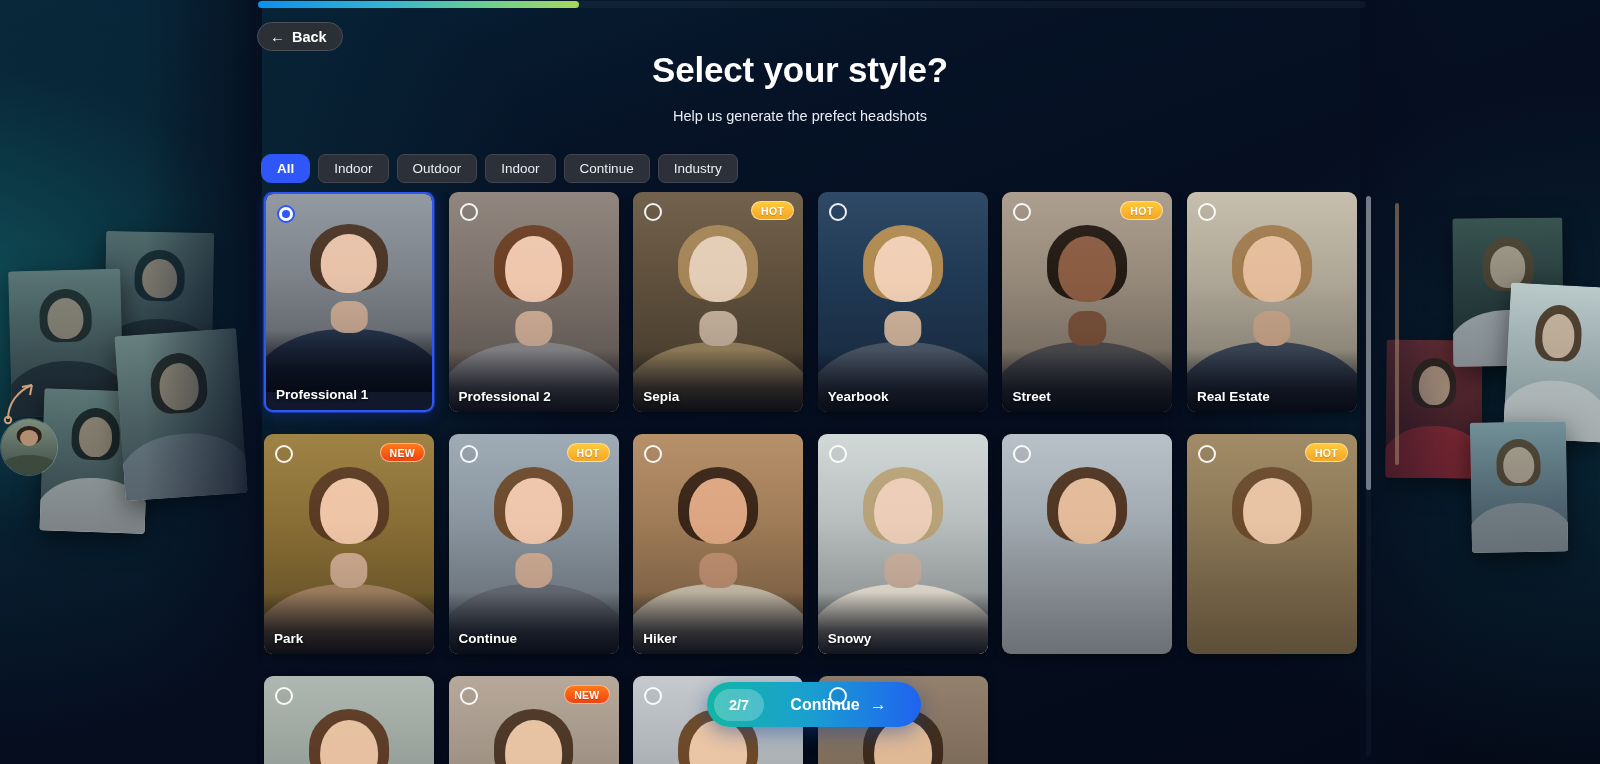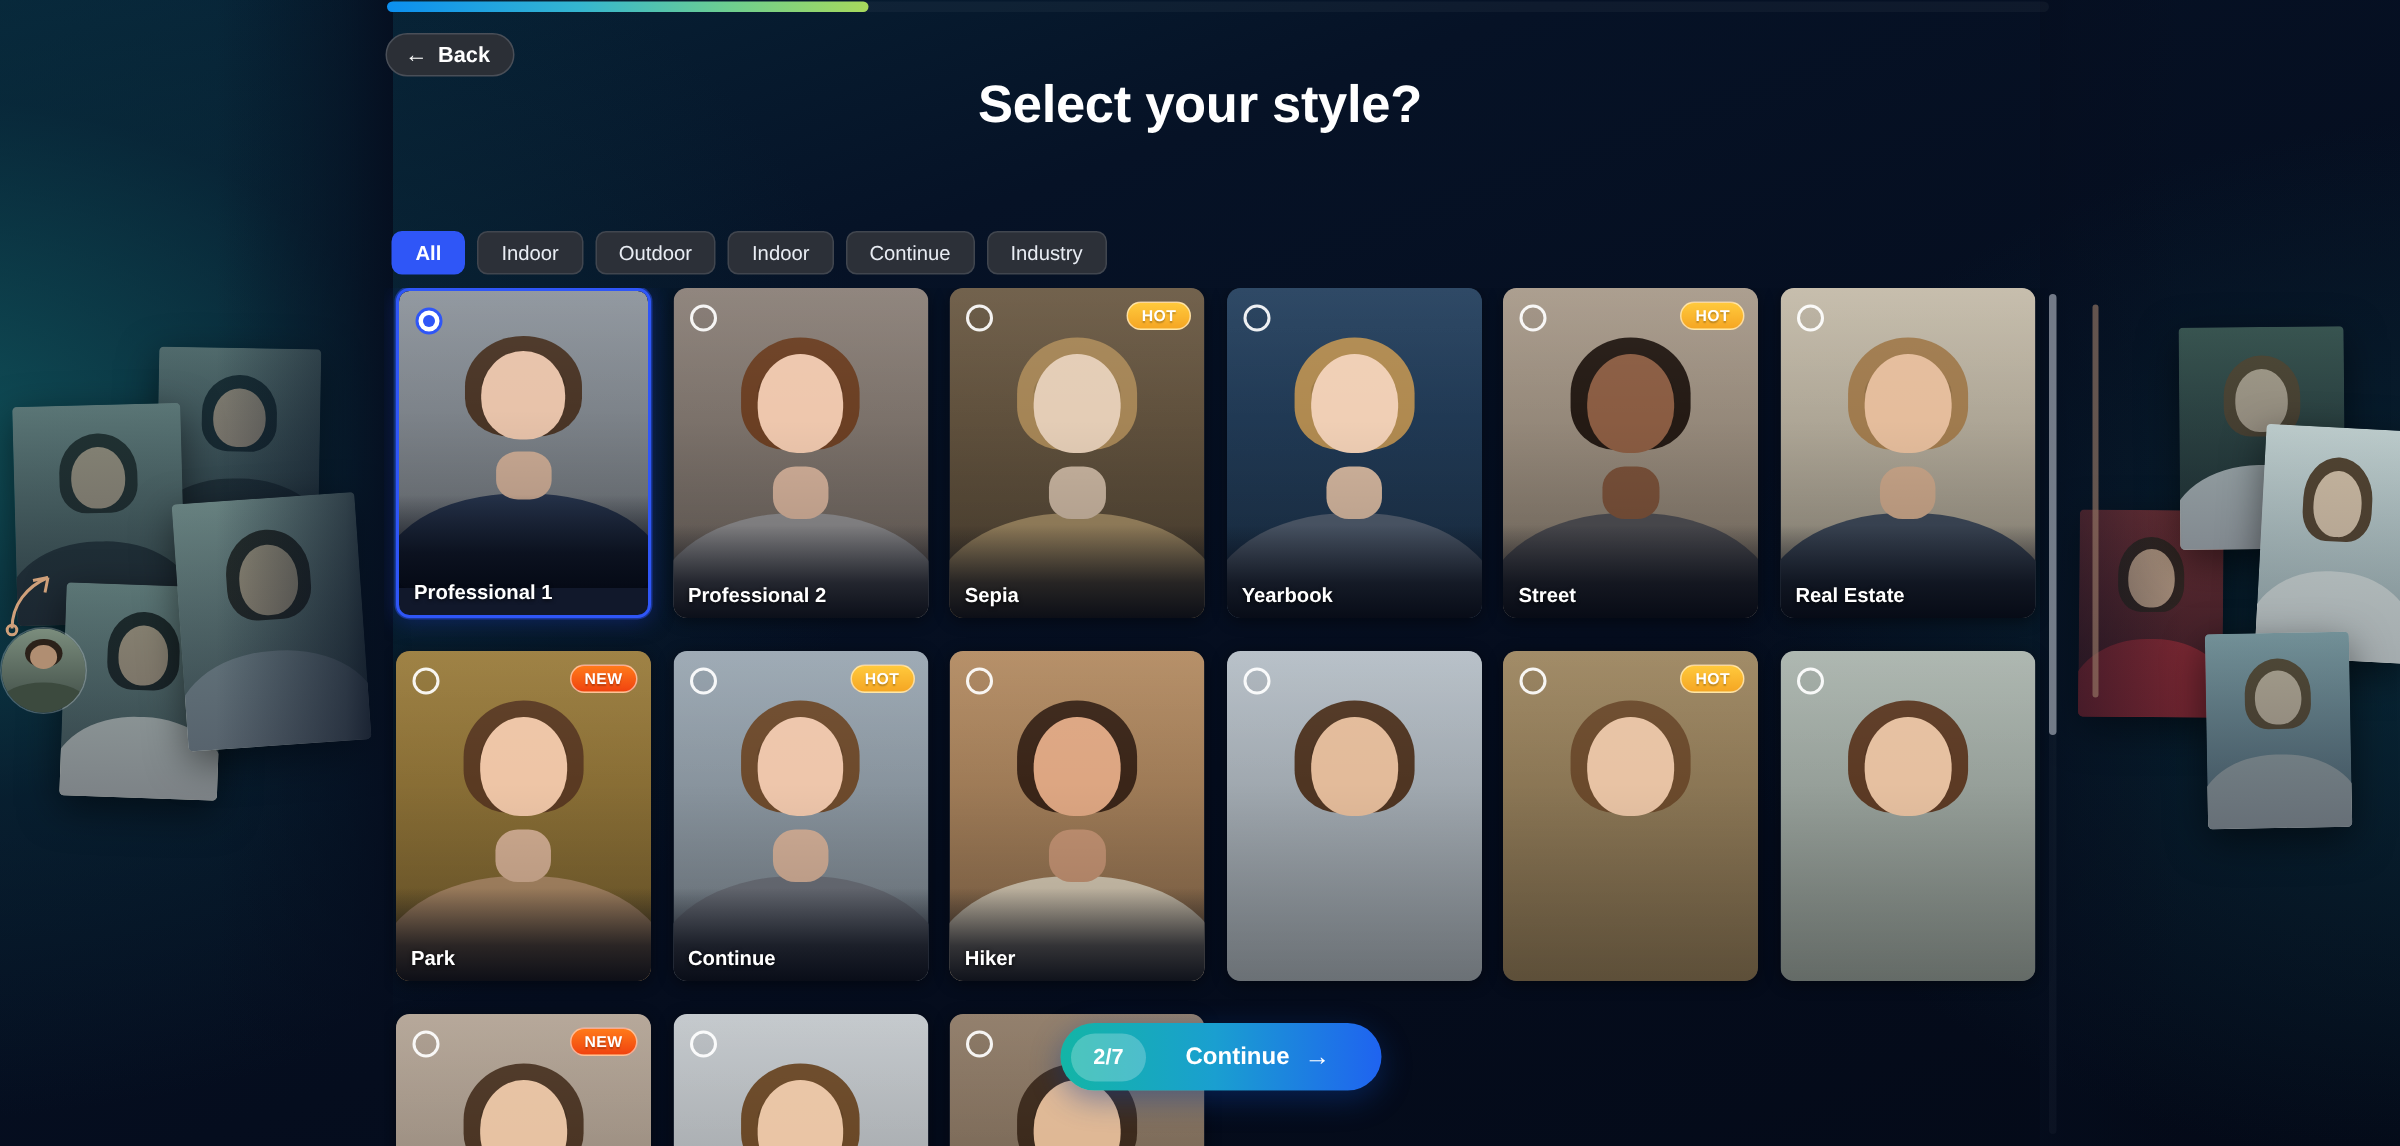--- a/index.html
+++ b/index.html
@@ -90,20 +90,21 @@
     font-size: 13.5px;
     cursor: pointer;
     user-select: none;
     white-space: nowrap;
   }
   .filter-chip.active {
     background: #2f56f7;
     border-color: #2f56f7;
     color: #ffffff;
     font-weight: bold;
+    border-radius: 10px;
   }
 
   
   .grid-viewport {
     position: absolute;
     left: 256px; top: 192px;
     width: 1118px;
     height: 572px;
     overflow: hidden;
   }
@@ -435,20 +436,21 @@
   <div class="progress-track">
     <div class="progress-fill" id="progress-fill" style="width: 29%;"></div>
   </div>
 
   <div class="back-btn">
     <span class="arrow">←</span>
     <span>Back</span>
   </div>
 
   <div class="page-title">Select your style?</div>
+  <div class="page-subtitle">Help us generate the prefect headshots</div>
 
   <div class="filter-row" id="filter-row">
       <div class="filter-chip active">
         <span>All</span>
       </div>
       <div class="filter-chip">
         <span>Indoor</span>
       </div>
       <div class="filter-chip">
         <span>Outdoor</span>
@@ -582,20 +584,33 @@
             <div class="hair" style="background:#3a2518"></div>
             <div class="head" style="background:#dda682"></div>
             <div class="shade"></div>
           </div>
           <div class="card-label-grad"></div>
           <div class="radio"></div>
           <div class="card-label">Hiker</div>
         </div>
         <div class="style-card">
           <div class="thumb">
+            <div class="sky" style="background:linear-gradient(180deg,#cfd6d6,#959a9a)"></div>
+            <div class="bodyshape" style="background:#ece6d8"></div>
+            <div class="neck" style="background:#cdb2a0"></div>
+            <div class="hair" style="background:#b8a278"></div>
+            <div class="head" style="background:#eccdb8"></div>
+            <div class="shade"></div>
+          </div>
+          <div class="card-label-grad"></div>
+          <div class="radio"></div>
+          <div class="card-label">Snowy</div>
+        </div>
+        <div class="style-card">
+          <div class="thumb">
             <div class="sky" style="background:linear-gradient(180deg,#b5bec6,#82898f)"></div>
             <div class="hair" style="background:#4f3522"></div>
             <div class="head" style="background:#e3bb9a"></div>
             <div class="shade"></div>
           </div>
           <div class="radio"></div>
         </div>
         <div class="style-card">
           <div class="thumb">
             <div class="sky" style="background:linear-gradient(180deg,#9d8660,#716045)"></div>

